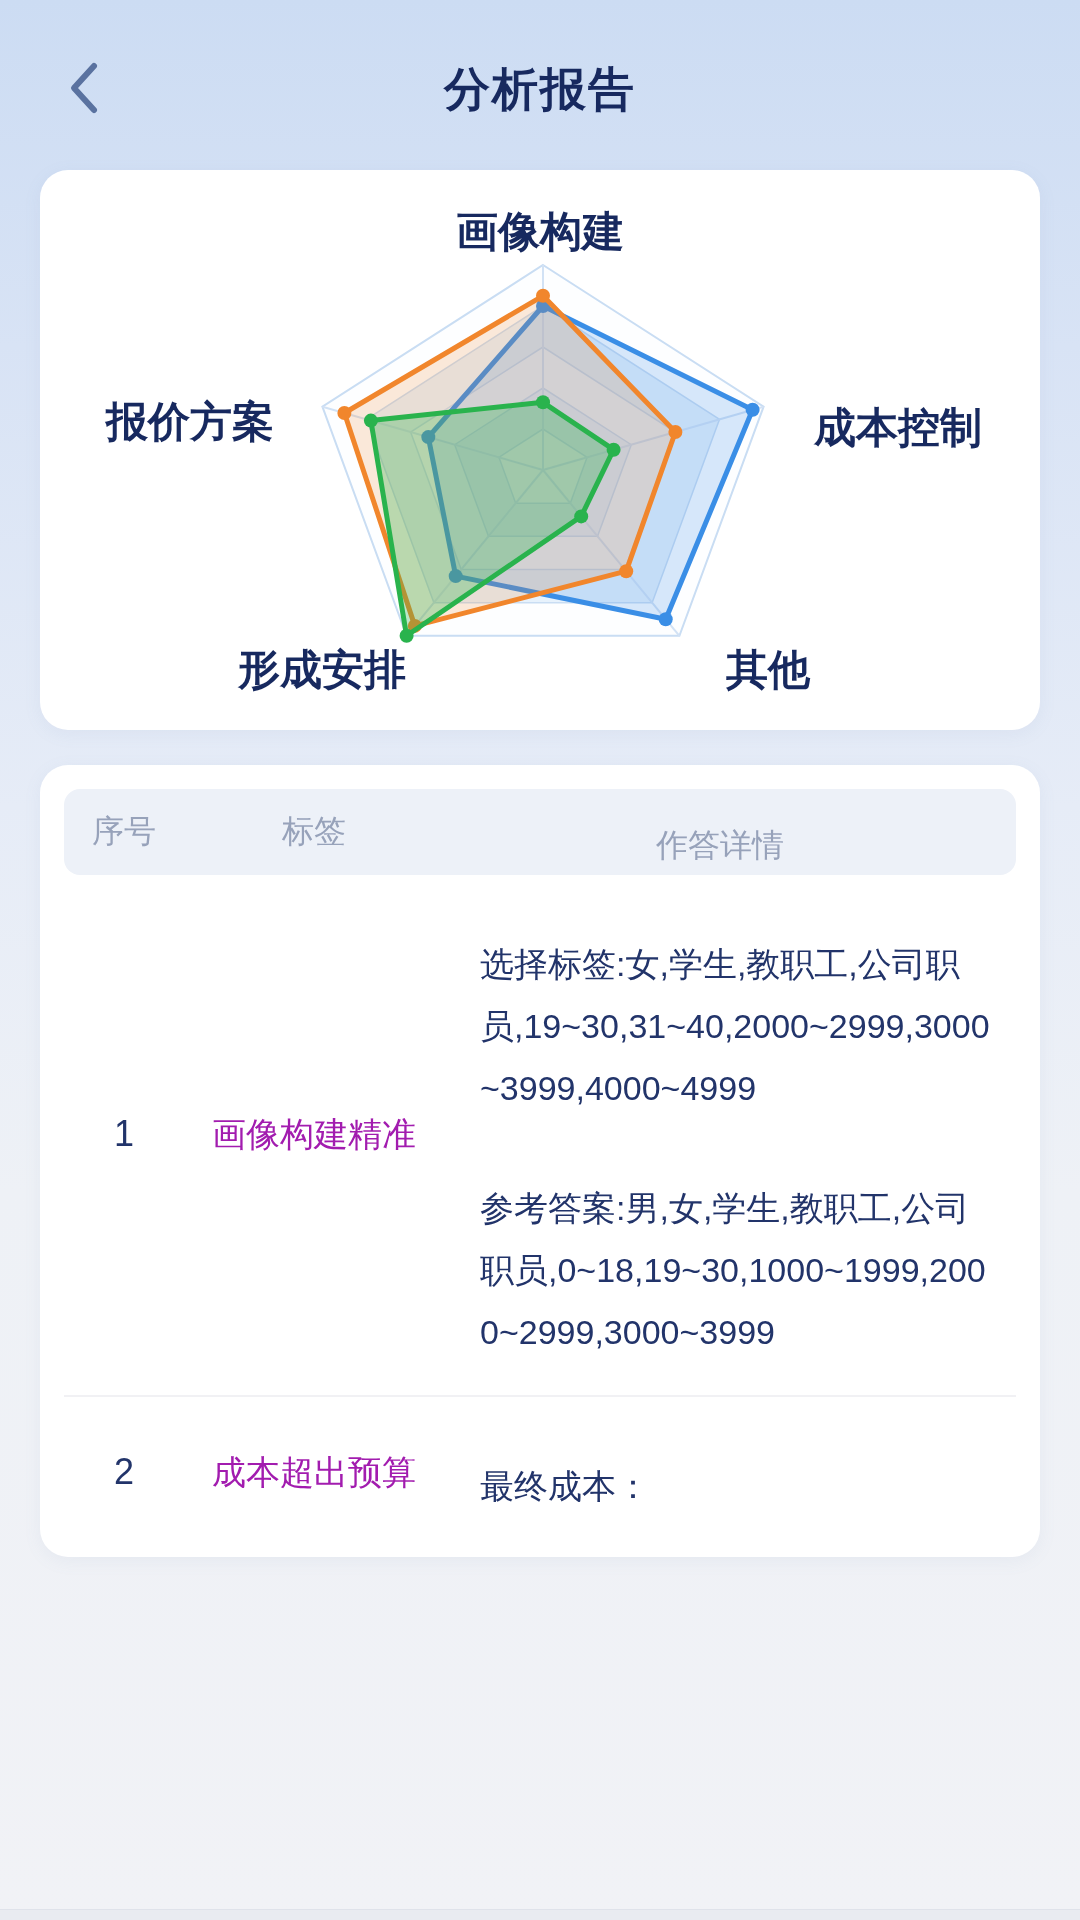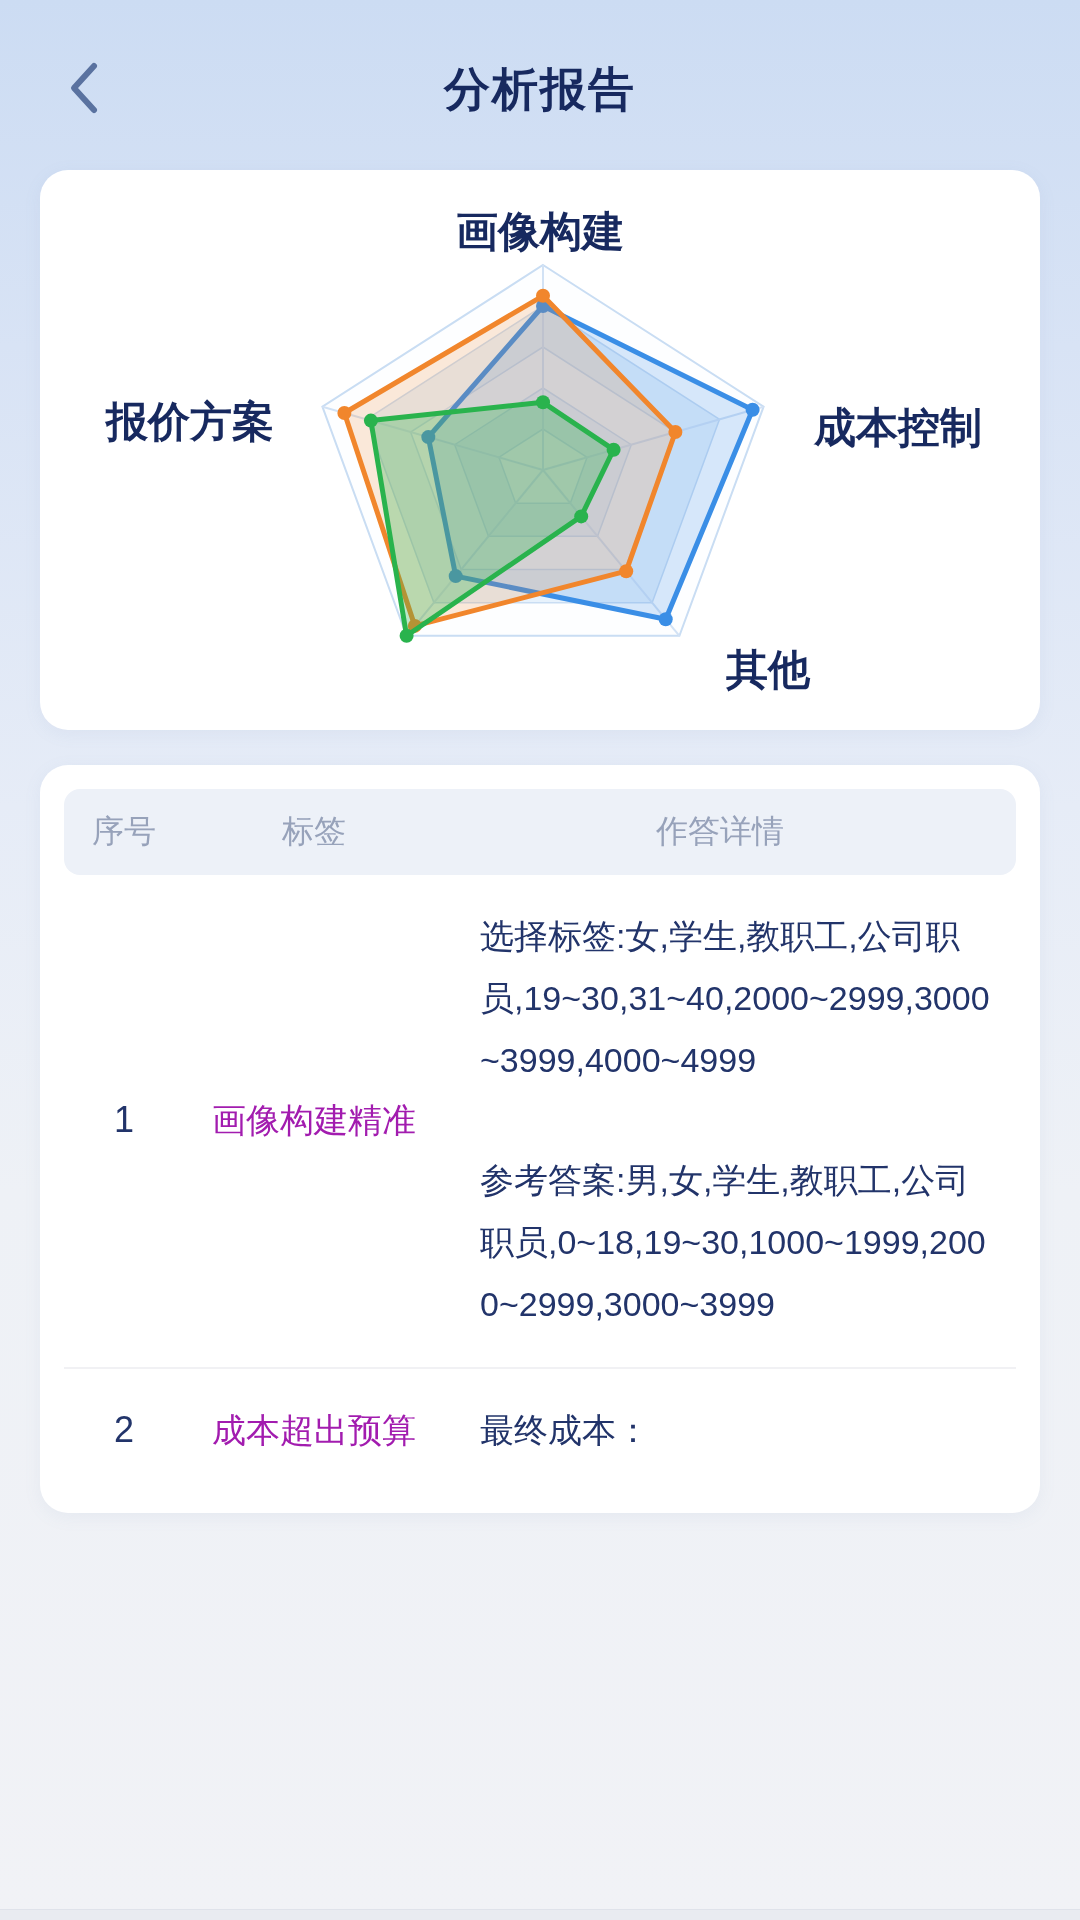--- a/index.html
+++ b/index.html
@@ -39,31 +39,31 @@
   .axis-lbl-0{left:500px;top:62px;}
   .axis-lbl-1{left:858px;top:258px;}
   .axis-lbl-2{left:728px;top:500px;}
   .axis-lbl-3{left:282px;top:500px;}
   .axis-lbl-4{left:150px;top:252px;}
   
   .table-card{
     position:absolute;left:40px;top:765px;width:1000px;
     background:#ffffff;border-radius:28px;
     box-shadow:0 4px 18px rgba(120,140,180,0.08);
-    padding-bottom:20px;
+    padding-bottom:8px;
   }
   .thead{
     margin:24px 24px 0 24px;height:86px;
     background:#edf1f8;border-radius:16px;
     display:flex;align-items:center;
     color:#97a2ba;font-size:32px;
   }
   .col-num{width:120px;display:flex;justify-content:center;text-align:center;flex:none;}
   .col-label{width:260px;display:flex;justify-content:center;text-align:center;flex:none;}
-  .col-detail{flex:1;padding-left:36px;padding-right:20px;}
+  .col-detail{flex:1;padding-left:36px;padding-right:20px;margin-top:28px;}
   .thead .col-detail{display:flex;justify-content:center;padding-right:56px;}
   .trow{
     display:flex;align-items:center;
     margin:0 24px;padding:30px 0 32px 0;
     color:#22346a;font-size:34px;line-height:62px;
   }
   .trow + .trow{border-top:2px solid #f1f1f4;}
   .cell-num{font-size:36px;color:#22346a;}
   .cell-label{color:#a21caf;}
   .detail-p{margin:0;word-break:break-all;}
@@ -118,20 +118,21 @@
           <polygon points="503.0,232.3 573.6,279.7 541.2,346.4 366.6,465.8 330.9,250.6" fill="rgba(41,179,77,0.30)" stroke="#29b34d" stroke-width="5" stroke-linejoin="round"></polygon>
           <circle cx="503.0" cy="232.3" r="7" fill="#29b34d"></circle>
           <circle cx="573.6" cy="279.7" r="7" fill="#29b34d"></circle>
           <circle cx="541.2" cy="346.4" r="7" fill="#29b34d"></circle>
           <circle cx="366.6" cy="465.8" r="7" fill="#29b34d"></circle>
           <circle cx="330.9" cy="250.6" r="7" fill="#29b34d"></circle>
         </svg>
       <div class="axis-lbl axis-lbl-1">成本控制</div>
       <div class="axis-lbl axis-lbl-0">画像构建</div>
       <div class="axis-lbl axis-lbl-2">其他</div>
+      <div class="axis-lbl axis-lbl-3">形成安排</div>
       <div class="axis-lbl axis-lbl-4">报价方案</div>
     </div>
   </div>
 
   <div class="table-card">
     <div class="thead">
       <div class="col-num">序号</div>
       <div class="col-label">标签</div>
       <div class="col-detail">作答详情</div>
     </div>

